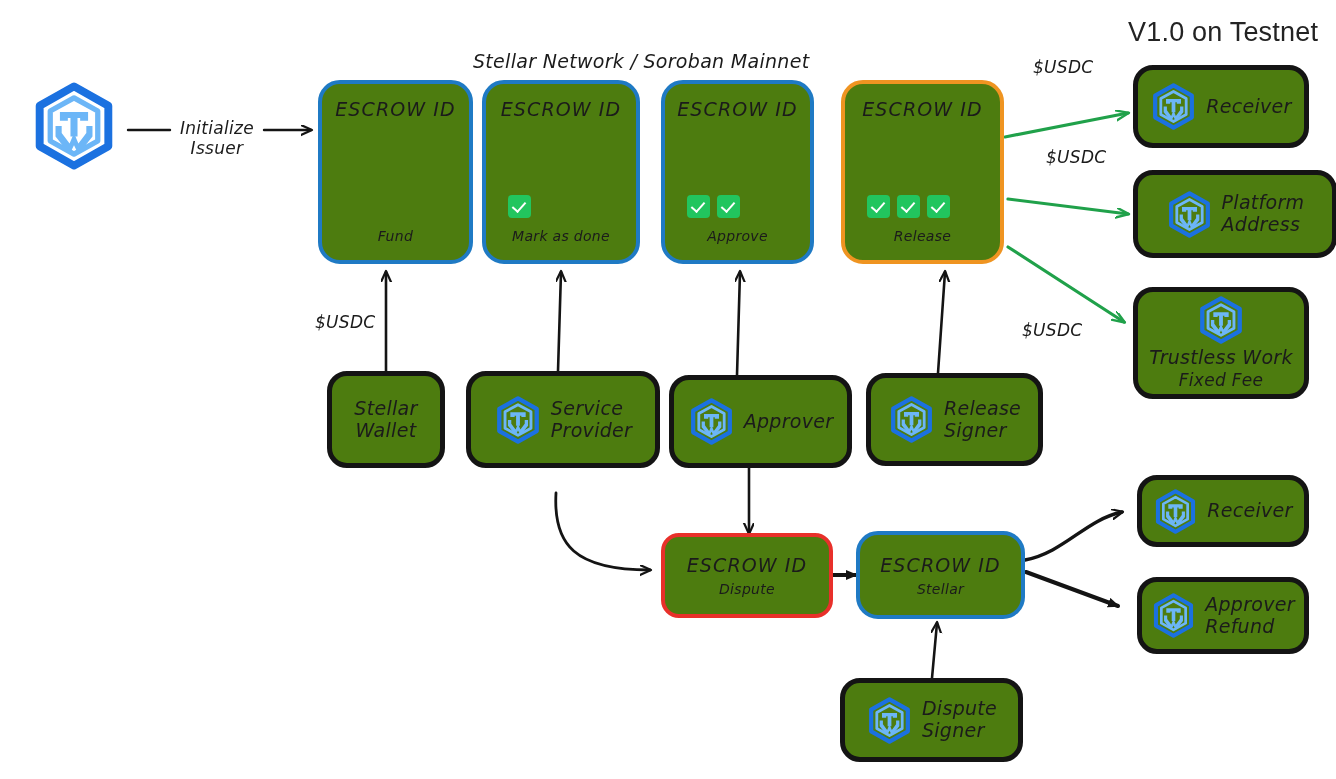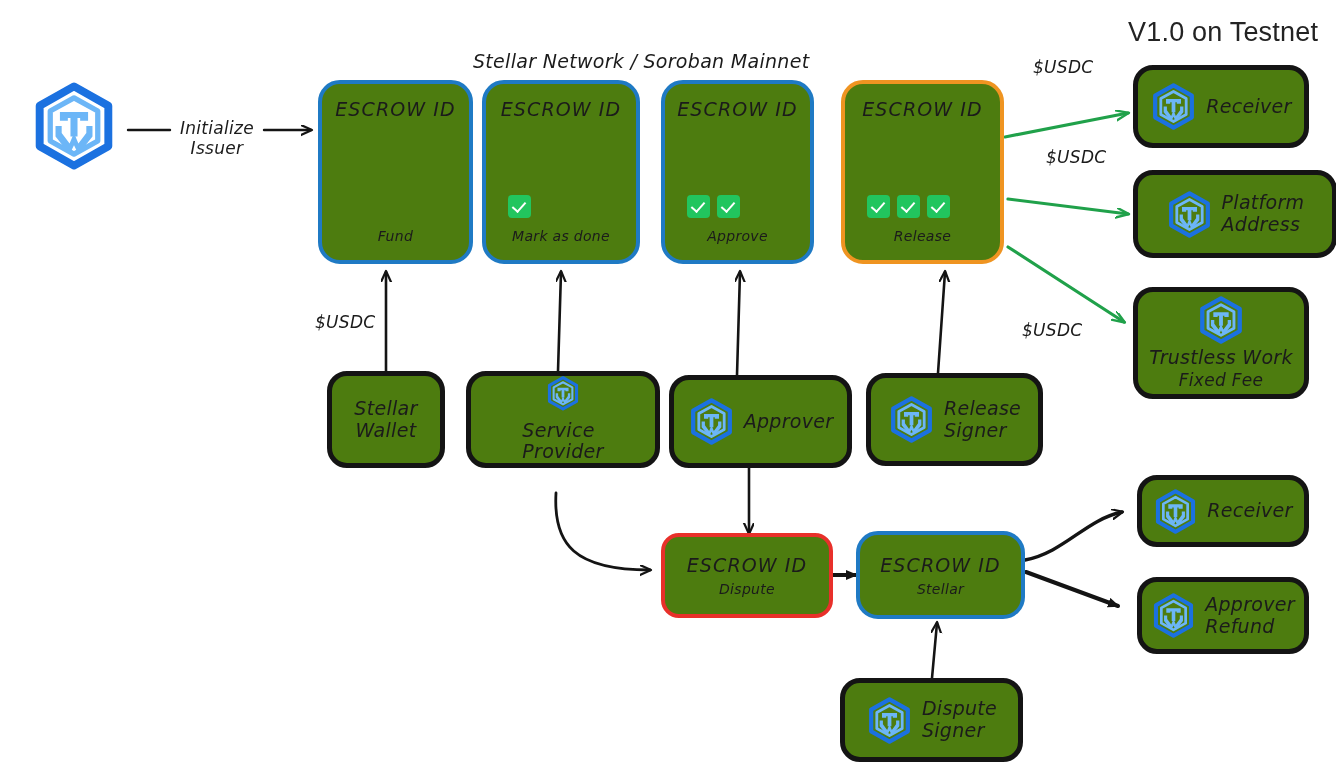--- a/index.html
+++ b/index.html
@@ -231,21 +231,21 @@
     </div>
   </div>
 
   <div class="node black" style="left:327px; top:371px; width:118px; height:97px;">
     <div class="hand actor-label">
       <div>Stellar</div>
       <div>Wallet</div>
     </div>
   </div>
 
-  <div class="node black actor" style="left:466px; top:371px; width:194px; height:97px;flex-direction:column;">
+  <div class="node black actor" style="left:466px; top:371px; width:194px; height:97px;">
     <svg viewBox="0 0 100 100" width="48" height="48">
       <path d="M50 5 L89 27 L89 73 L50 95 L11 73 L11 27 Z" fill="none" stroke="#1b71e0" stroke-width="9" stroke-linejoin="round"></path>
       <path d="M50 18 L77 33 L77 67 L50 82 L23 67 L23 33 Z" fill="none" stroke="#6cb6f7" stroke-width="6" stroke-linejoin="round"></path>
       <path d="M34 34 L66 34 L66 44 L57 44 L57 41 L54 41 L54 62 L46 62 L46 41 L43 41 L43 44 L34 44 Z" fill="#6cb6f7"></path>
       <path d="M29 50 L36 50 L36 58 L45 70 L50 58 L55 70 L64 58 L64 50 L71 50 L71 62 L55 82 L50 72 L45 82 L29 62 Z" fill="#6cb6f7"></path>
     </svg>
     <div class="hand actor-label lefty">
       <div>Service</div>
       <div>Provider</div>
     </div>

